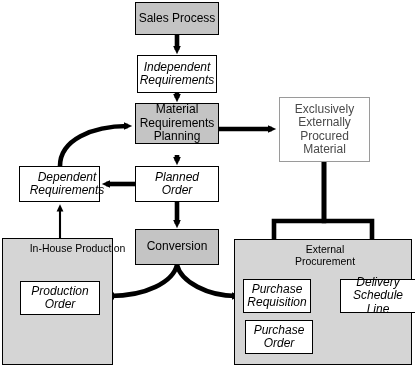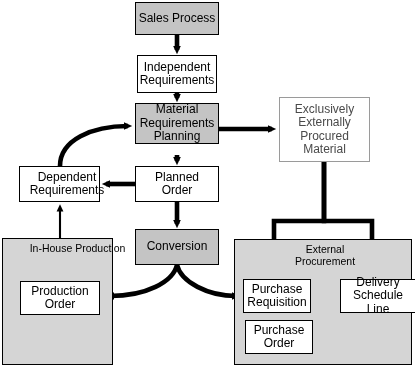--- a/index.html
+++ b/index.html
@@ -16,21 +16,21 @@
     position:absolute;
     box-sizing:border-box;
     display:flex;align-items:center;justify-content:center;
     text-align:center;
     line-height:1.12;
     color:#000;
     font-size:12px;
     z-index:5;
     padding:0 2px;
   }
-  .n-plain{background:#ffffff;border:1.6px solid #000;}
+  .n-plain{background:#ffffff;border:1.6px solid #000;font-style:italic;}
   .n-proc{background:#c4c4c4;border:1.6px solid #000;}
   .n-ghost{background:#ffffff;border:1.4px solid #9a9a9a;color:#4a4a4a;}
 
   .panel{
     position:absolute;
     box-sizing:border-box;
     background:#d5d5d5;
     border:1.6px solid #000;
     z-index:2;
   }

